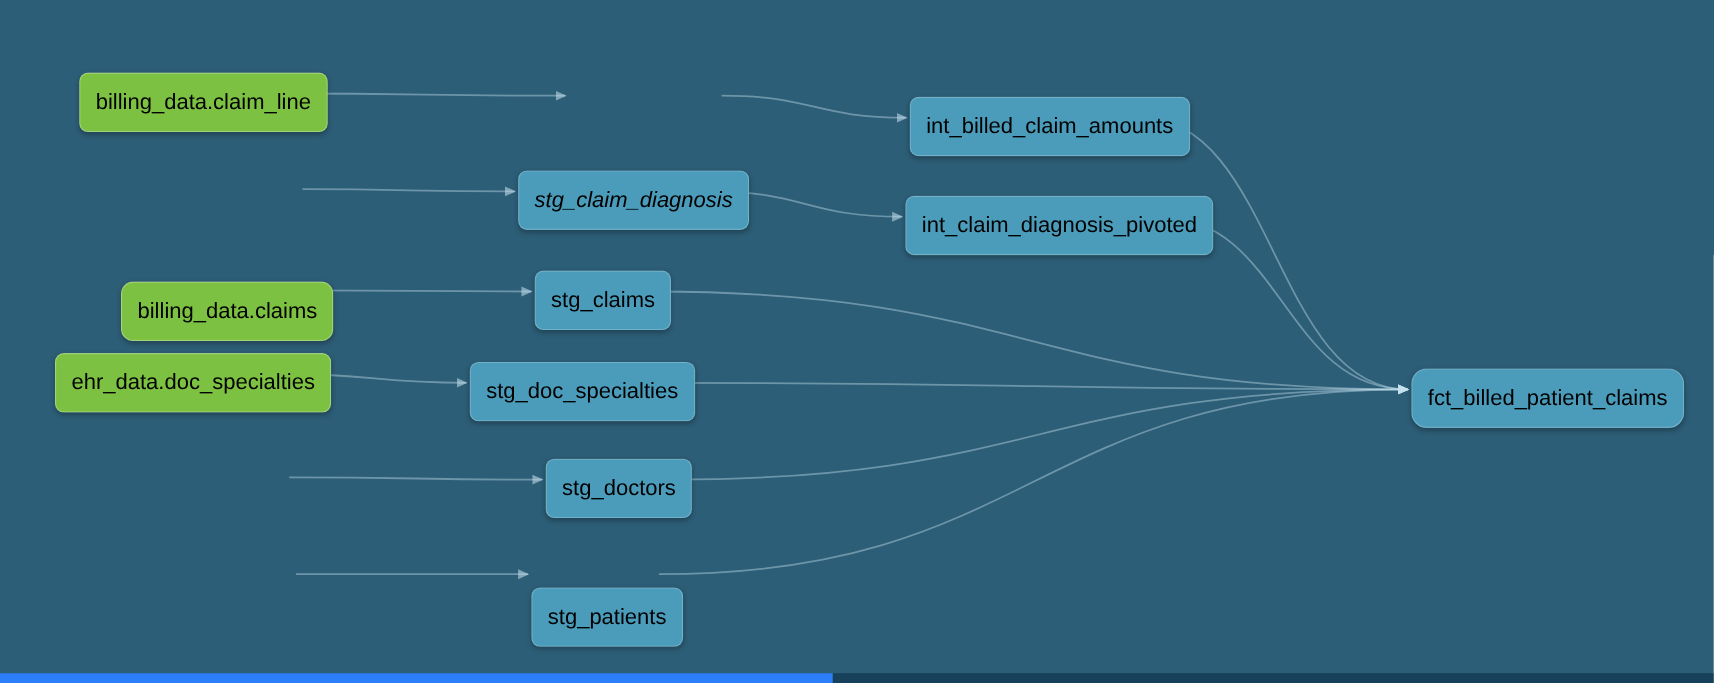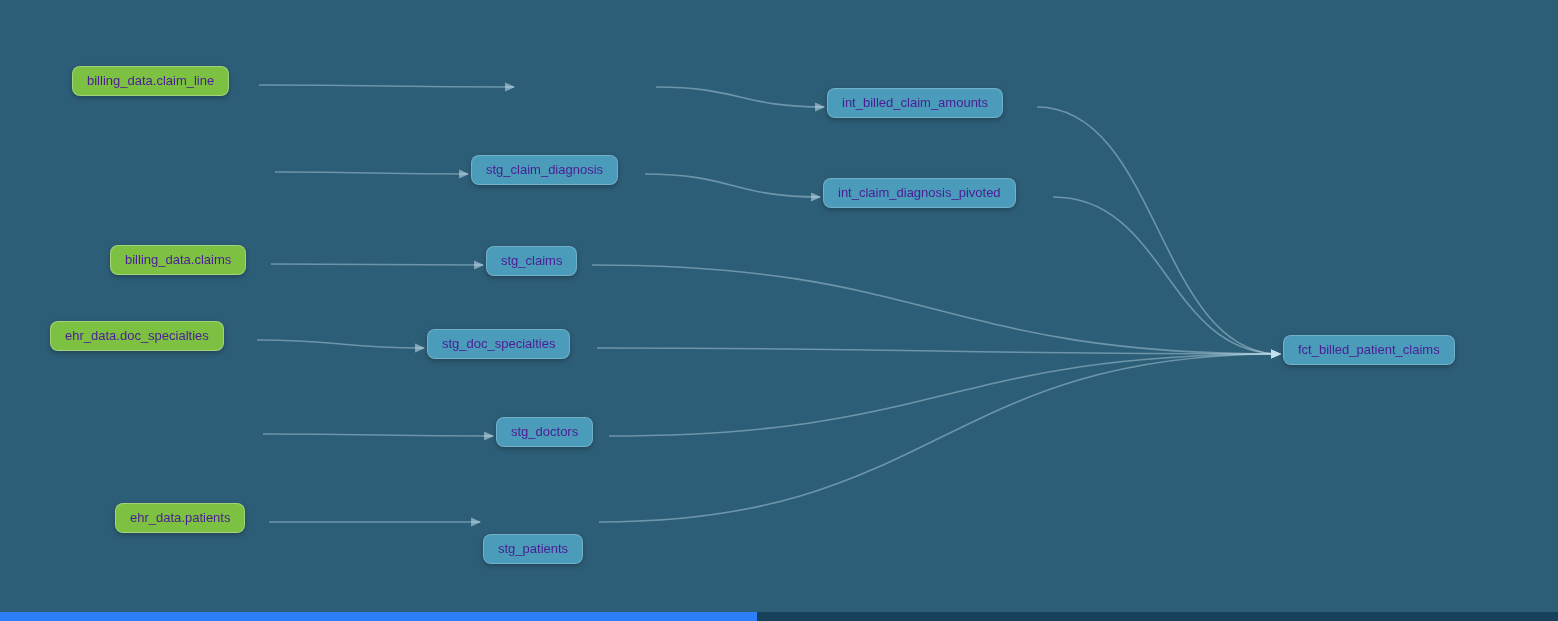--- a/index.html
+++ b/index.html
@@ -22,24 +22,24 @@
     z-index: 1;
   }
   .edge {
     fill: none;
     stroke: rgba(198, 226, 238, 0.42);
     stroke-width: 1.6;
   }
   .node {
     position: absolute;
     z-index: 2;
-    padding: 4px 14px;
+    padding: 16px 14px;
     border-radius: 8px;
-    color: #4c1d95;
-    font-size: 13px;
+    color: #000000;
+    font-size: 20px;
     line-height: 20px;
     white-space: nowrap;
     box-shadow: 0 2px 5px rgba(0,0,0,0.28);
     cursor: pointer;
   }
   .node.source {
     background: #7dc143;
     border: 1px solid rgba(255,255,255,0.30);
   }
   .node.model {
@@ -82,29 +82,28 @@
       <path d="M 597 348 C 938.5 348, 938.5 354, 1280 354" class="edge" marker-end="url(#arrow)"></path>
       <path d="M 263 434 C 378 434, 378 436, 493 436" class="edge" marker-end="url(#arrow)"></path>
       <path d="M 609 436 C 944.5 436, 944.5 354, 1280 354" class="edge" marker-end="url(#arrow)"></path>
       <path d="M 269 522 C 374.5 522, 374.5 522, 480 522" class="edge" marker-end="url(#arrow)"></path>
       <path d="M 599 522 C 939.5 522, 939.5 354, 1280 354" class="edge" marker-end="url(#arrow)"></path>
       <path d="M 1037 107 C 1158.5 107, 1158.5 354, 1280 354" class="edge" marker-end="url(#arrow)"></path>
       <path d="M 1053 197 C 1166.5 197, 1166.5 354, 1280 354" class="edge" marker-end="url(#arrow)"></path>
     </svg>
 
   <div class="node source" style="left: 72px; top: 66px;">billing_data.claim_line</div>
-  <div class="node source" style="left: 110px; top: 245px;">billing_data.claims</div>
+  <div class="node source" style="left: 110px; top: 256px; border-radius: 11px;">billing_data.claims</div>
   <div class="node source" style="left: 50px; top: 321px;">ehr_data.doc_specialties</div>
-  <div class="node source" style="left: 115px; top: 503px;">ehr_data.patients</div>
-  <div class="node model" style="left: 471px; top: 155px;">stg_claim_diagnosis</div>
+  <div class="node model" style="left: 471px; top: 155px; font-style: italic;">stg_claim_diagnosis</div>
   <div class="node model" style="left: 486px; top: 246px;">stg_claims</div>
   <div class="node model" style="left: 427px; top: 329px;">stg_doc_specialties</div>
   <div class="node model" style="left: 496px; top: 417px;">stg_doctors</div>
   <div class="node model" style="left: 483px; top: 503px; margin-top: 31px;">stg_patients</div>
   <div class="node model" style="left: 827px; top: 88px;">int_billed_claim_amounts</div>
   <div class="node model" style="left: 823px; top: 178px;">int_claim_diagnosis_pivoted</div>
-  <div class="node model" style="left: 1283px; top: 335px;">fct_billed_patient_claims</div>
+  <div class="node model" style="left: 1283px; top: 335px; border-radius: 14px;">fct_billed_patient_claims</div>
 
   <div id="hscroll">
     <div id="hscroll-thumb"></div>
   </div>
 
 </div>
 
 </body></html>

